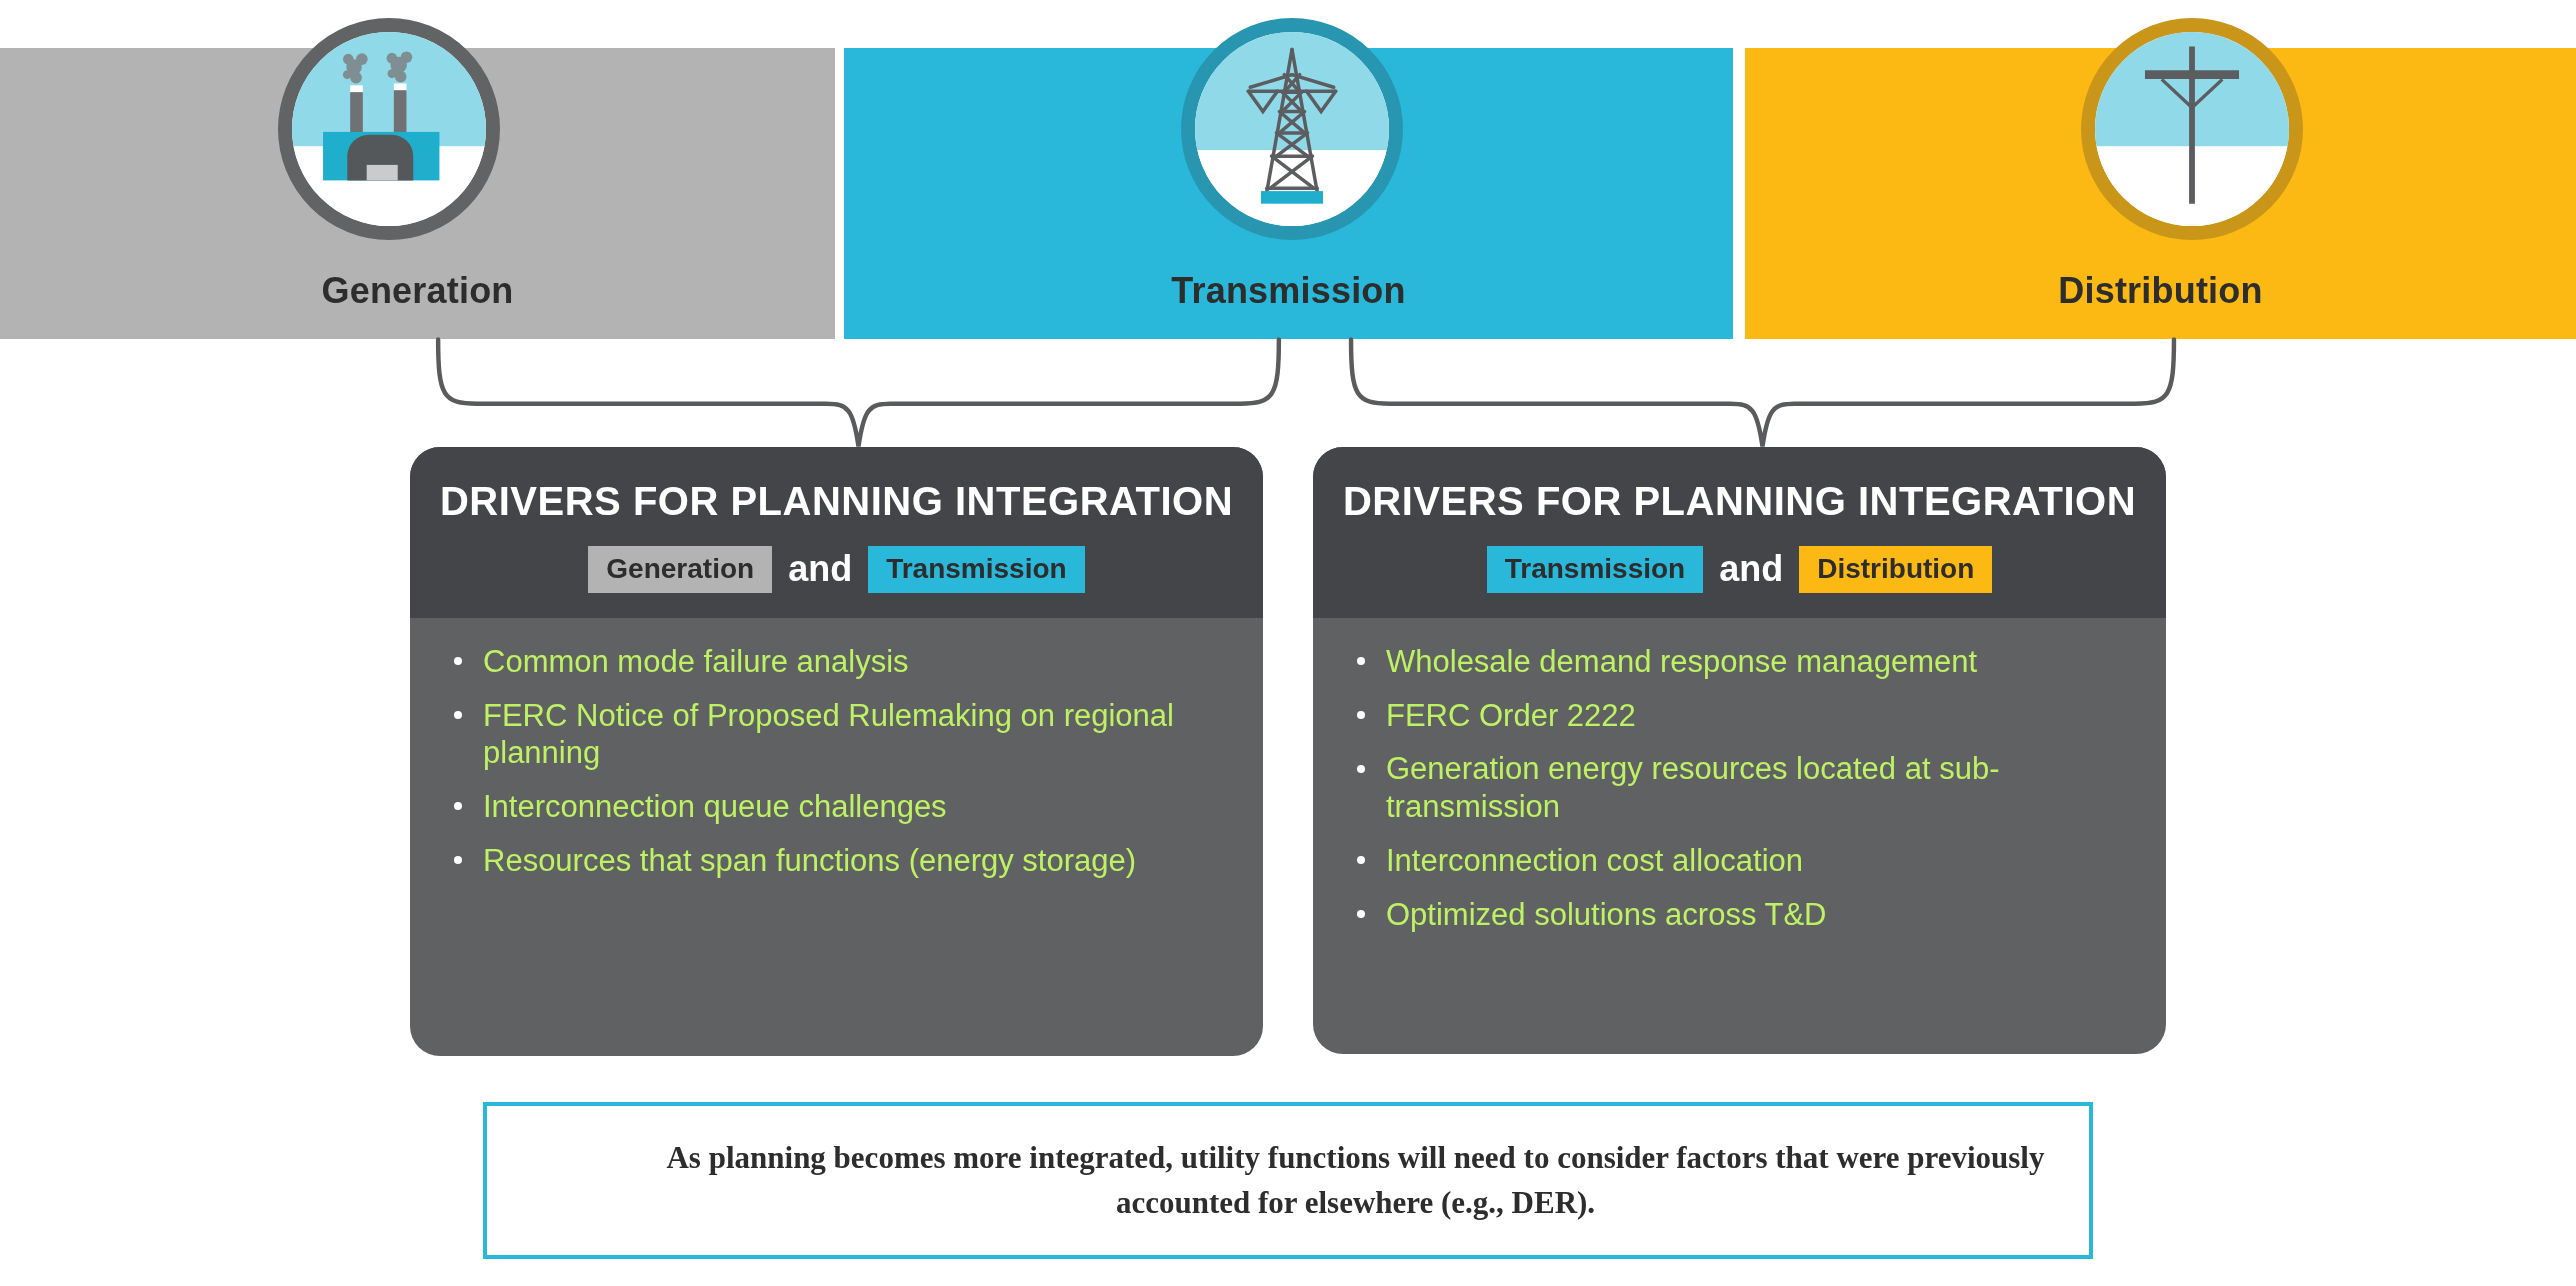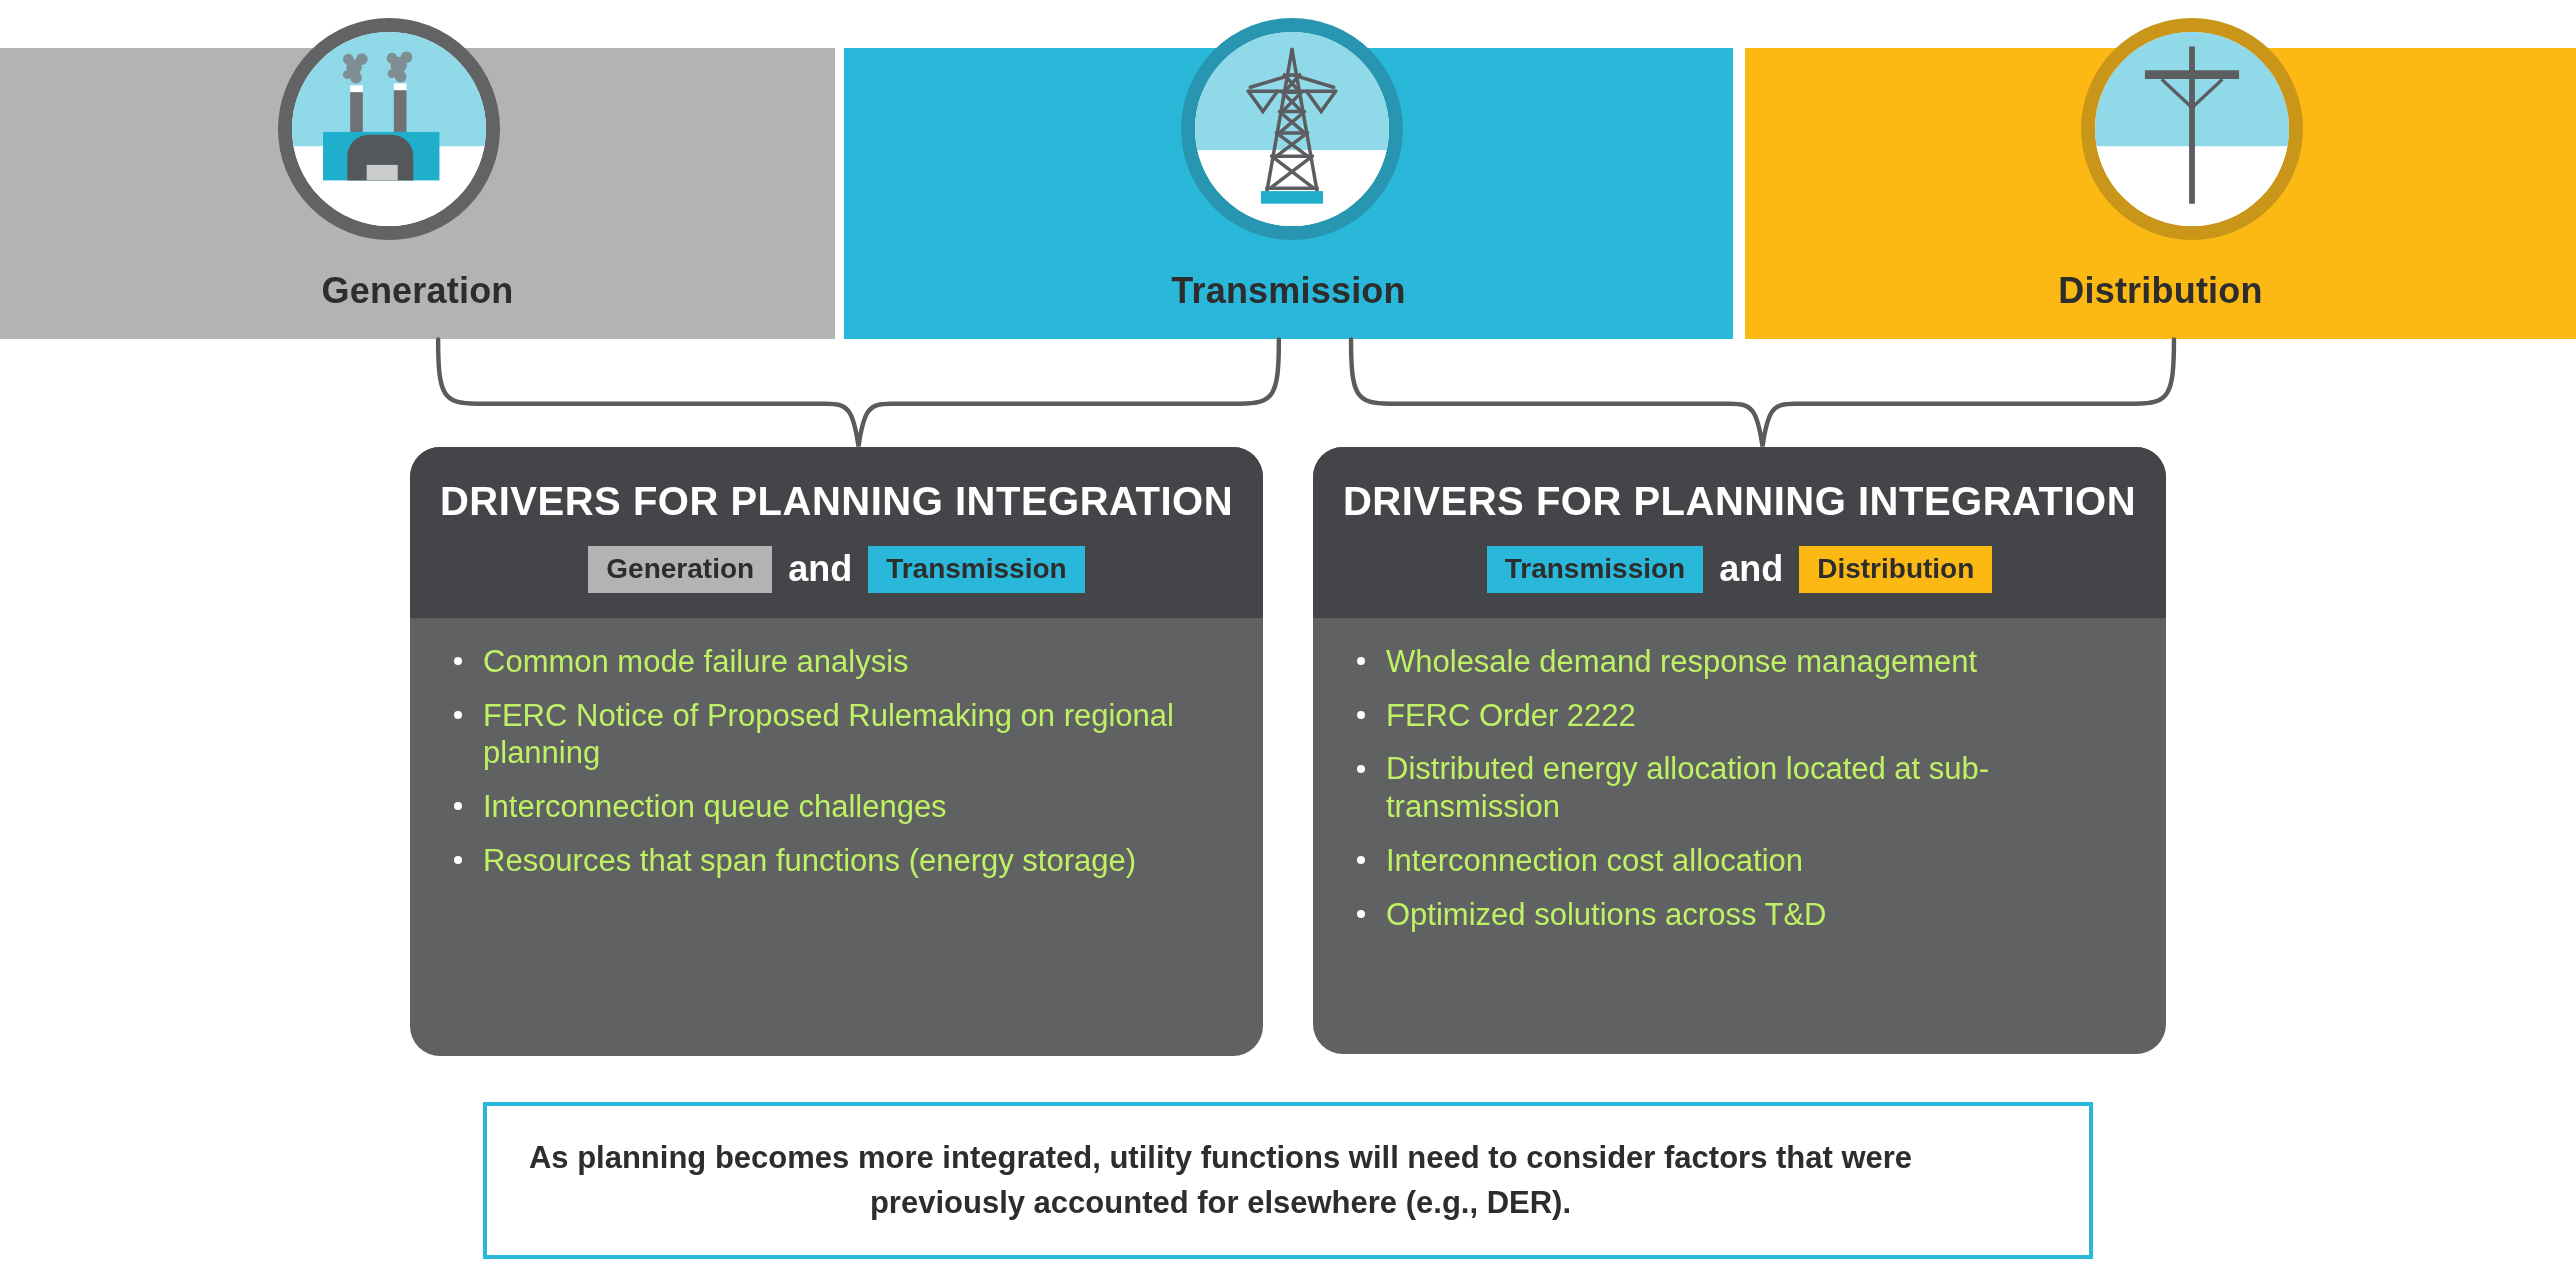--- a/index.html
+++ b/index.html
@@ -131,21 +131,22 @@
   #callout {
     position: absolute;
     left: 483px;
     top: 1063px;
     width: 1610px;
     height: 157px;
     border: 4.5px solid #29b8da;
     background: #ffffff;
     display: flex;
     align-items: center;
-    justify-content: flex-start;
+    justify-content: flex-end;
+    font-family: Liberation Serif, serif;
   }
   #callout-text {
     text-align: center;
     font-size: 31px;
     font-weight: bold;
     color: #2d2d2d;
     line-height: 1.42;
     max-width: 1467px;
   }
 </style>
@@ -280,21 +281,21 @@
       <div class="chip-row">
         <span class="chip chip-cyan">Transmission</span>
         <span class="chip-and">and</span>
         <span class="chip chip-yellow">Distribution</span>
       </div>
     </div>
     <div class="card-body">
       <ul class="bullet-list">
         <li class="bullet-item">Wholesale demand response management</li>
         <li class="bullet-item">FERC Order 2222</li>
-        <li class="bullet-item">Distributed energy allocation located at sub-transmission</li>
+        <li class="bullet-item">Generation energy resources located at sub-transmission</li>
         <li class="bullet-item">Interconnection cost allocation</li>
         <li class="bullet-item">Optimized solutions across T&amp;D</li>
       </ul>
     </div>
   </div>
 
   <div id="callout">
     <div id="callout-text">As planning becomes more integrated, utility functions will need to consider factors that were previously accounted for elsewhere (e.g., DER).</div>
   </div>
 

